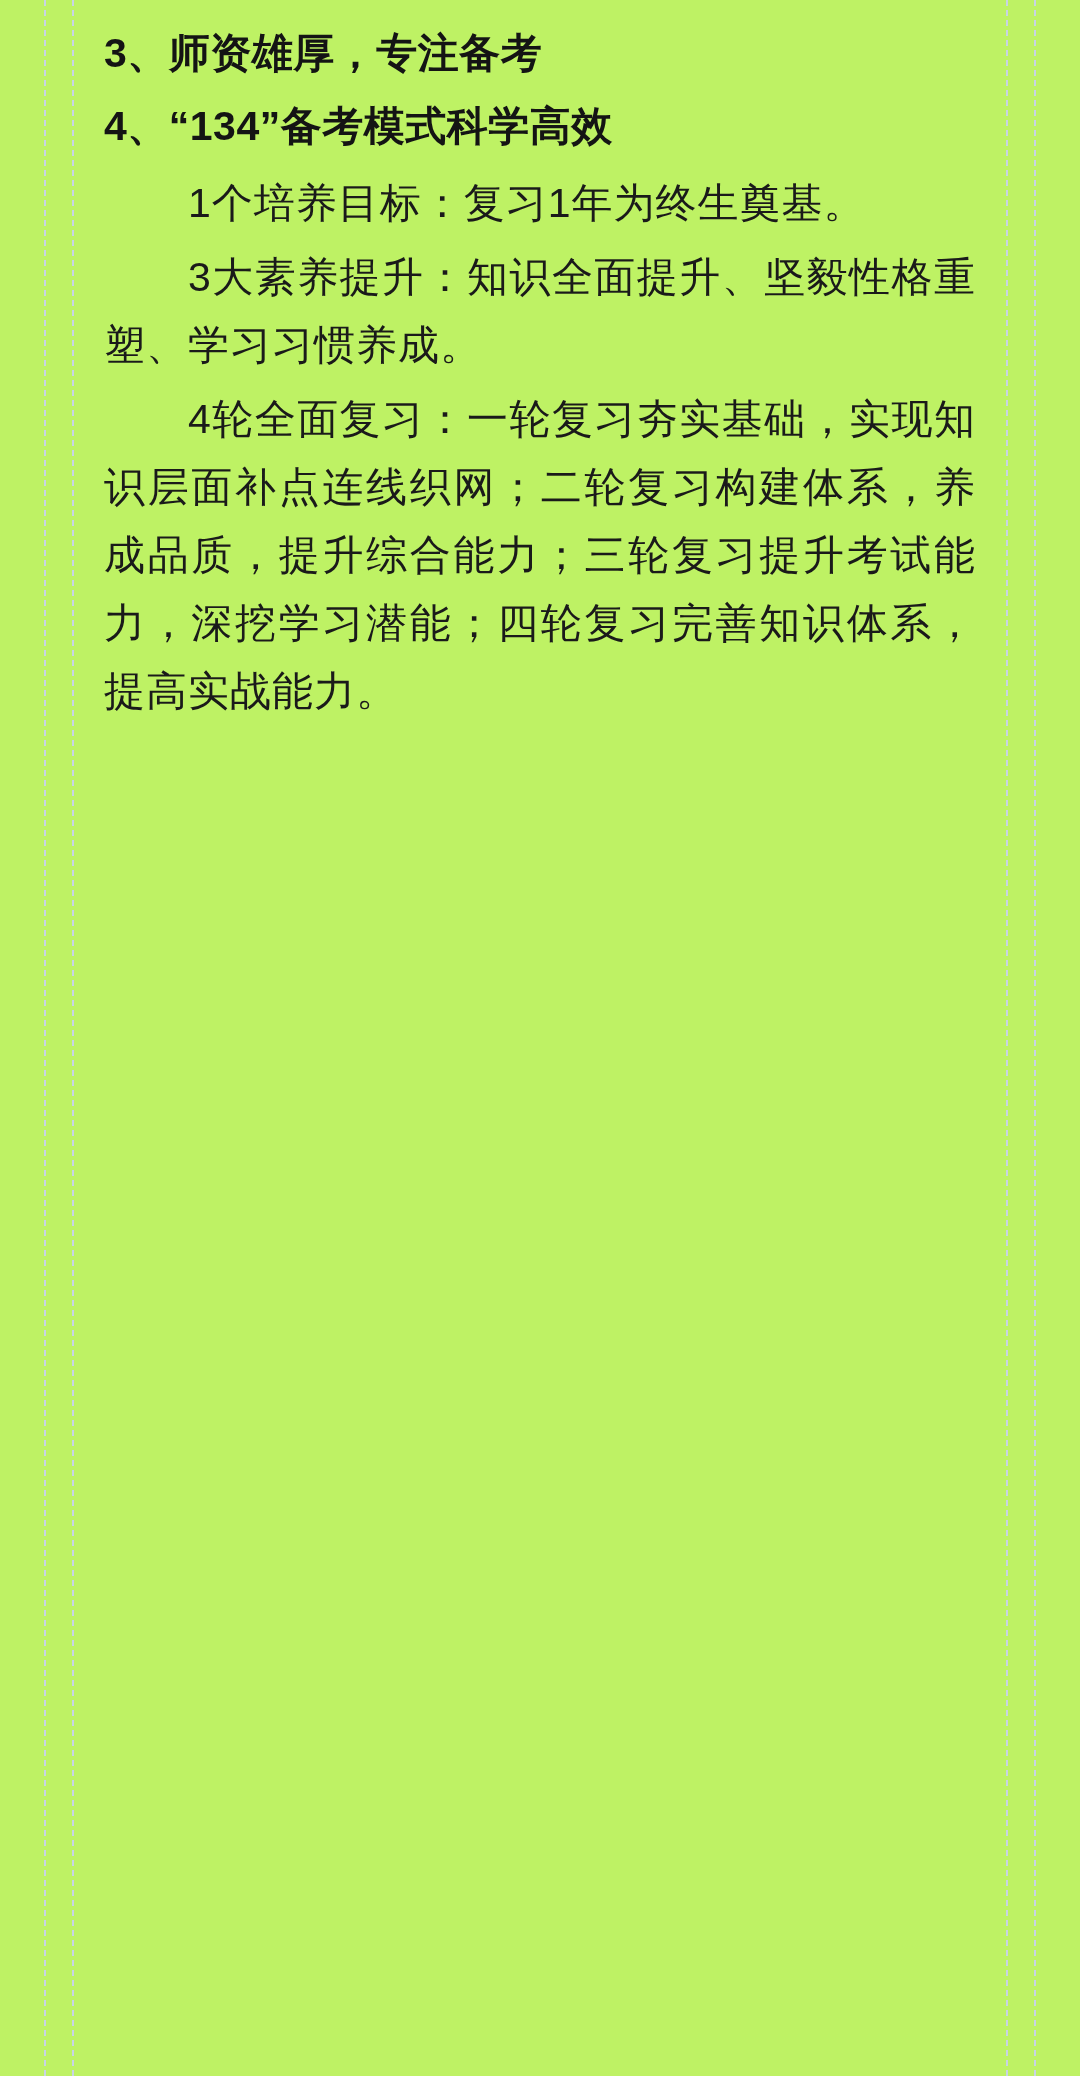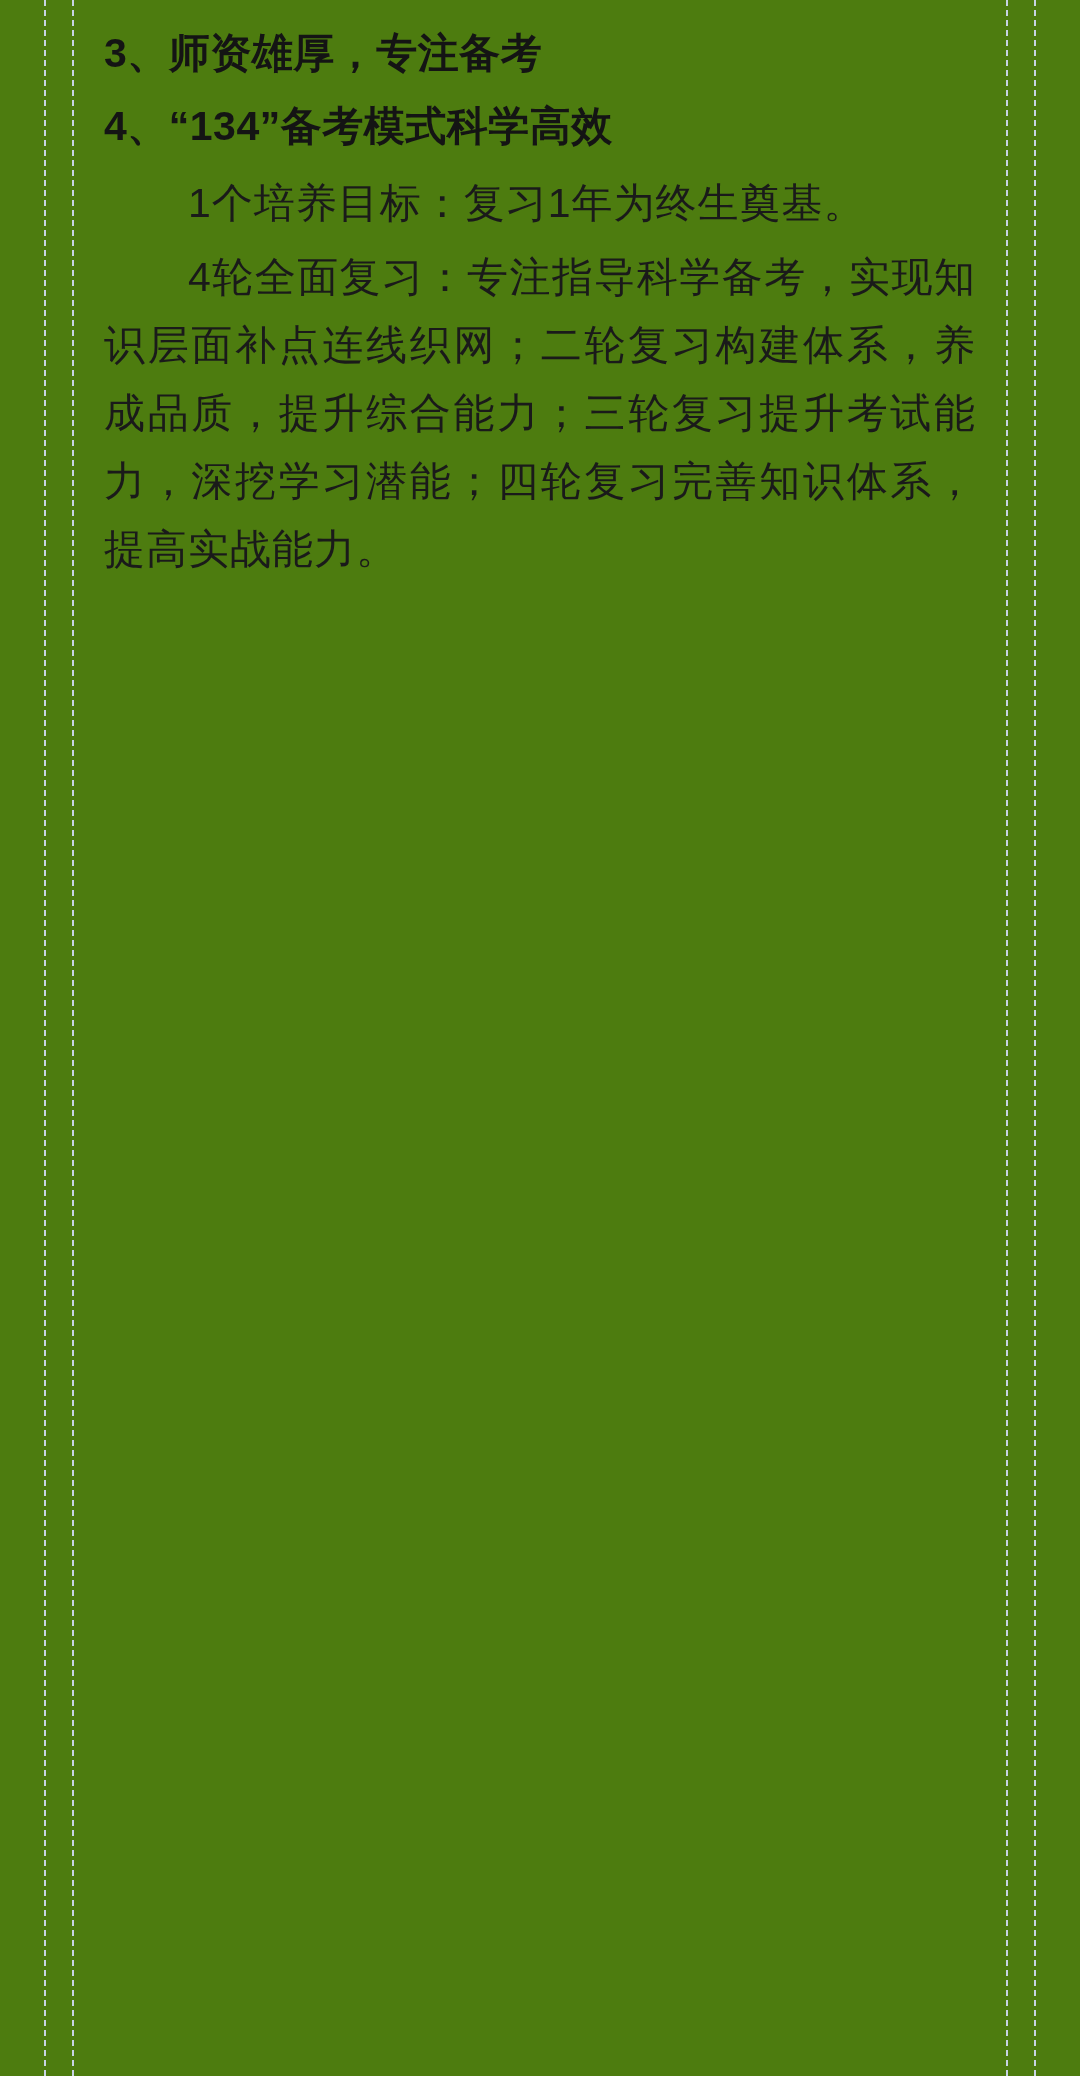--- a/index.html
+++ b/index.html
@@ -10,21 +10,21 @@
   body {
     width: 1080px;
     height: 2076px;
     position: relative;
     font-family: "Liberation Sans", "DejaVu Sans", sans-serif;
     overflow: hidden;
   }
   .page {
     position: absolute;
     inset: 0;
-    background: #4d7c0f;
+    background: #bef264;
     padding-left: 48px;
   }
   
   .vline {
     position: absolute;
     top: 0;
     bottom: 0;
     width: 0;
     border-left: 2px dashed #c8d4e4;
   }
@@ -77,17 +77,18 @@
 
   <div class="content">
 
     <h2 class="heading">3、师资雄厚，专注备考</h2>
 
 
     <h2 class="heading gap-before">4、“134”备考模式科学高效</h2>
 
     <p class="para tight">1个培养目标：复习1年为终生奠基。</p>
 
+    <p class="para tight">3大素养提升：知识全面提升、坚毅性格重塑、学习习惯养成。</p>
 
-    <p class="para">4轮全面复习：专注指导科学备考，实现知识层面补点连线织网；二轮复习构建体系，养成品质，提升综合能力；三轮复习提升考试能力，深挖学习潜能；四轮复习完善知识体系，提高实战能力。</p>
+    <p class="para">4轮全面复习：一轮复习夯实基础，实现知识层面补点连线织网；二轮复习构建体系，养成品质，提升综合能力；三轮复习提升考试能力，深挖学习潜能；四轮复习完善知识体系，提高实战能力。</p>
 
   </div>
 </div>
 
 </body></html>

